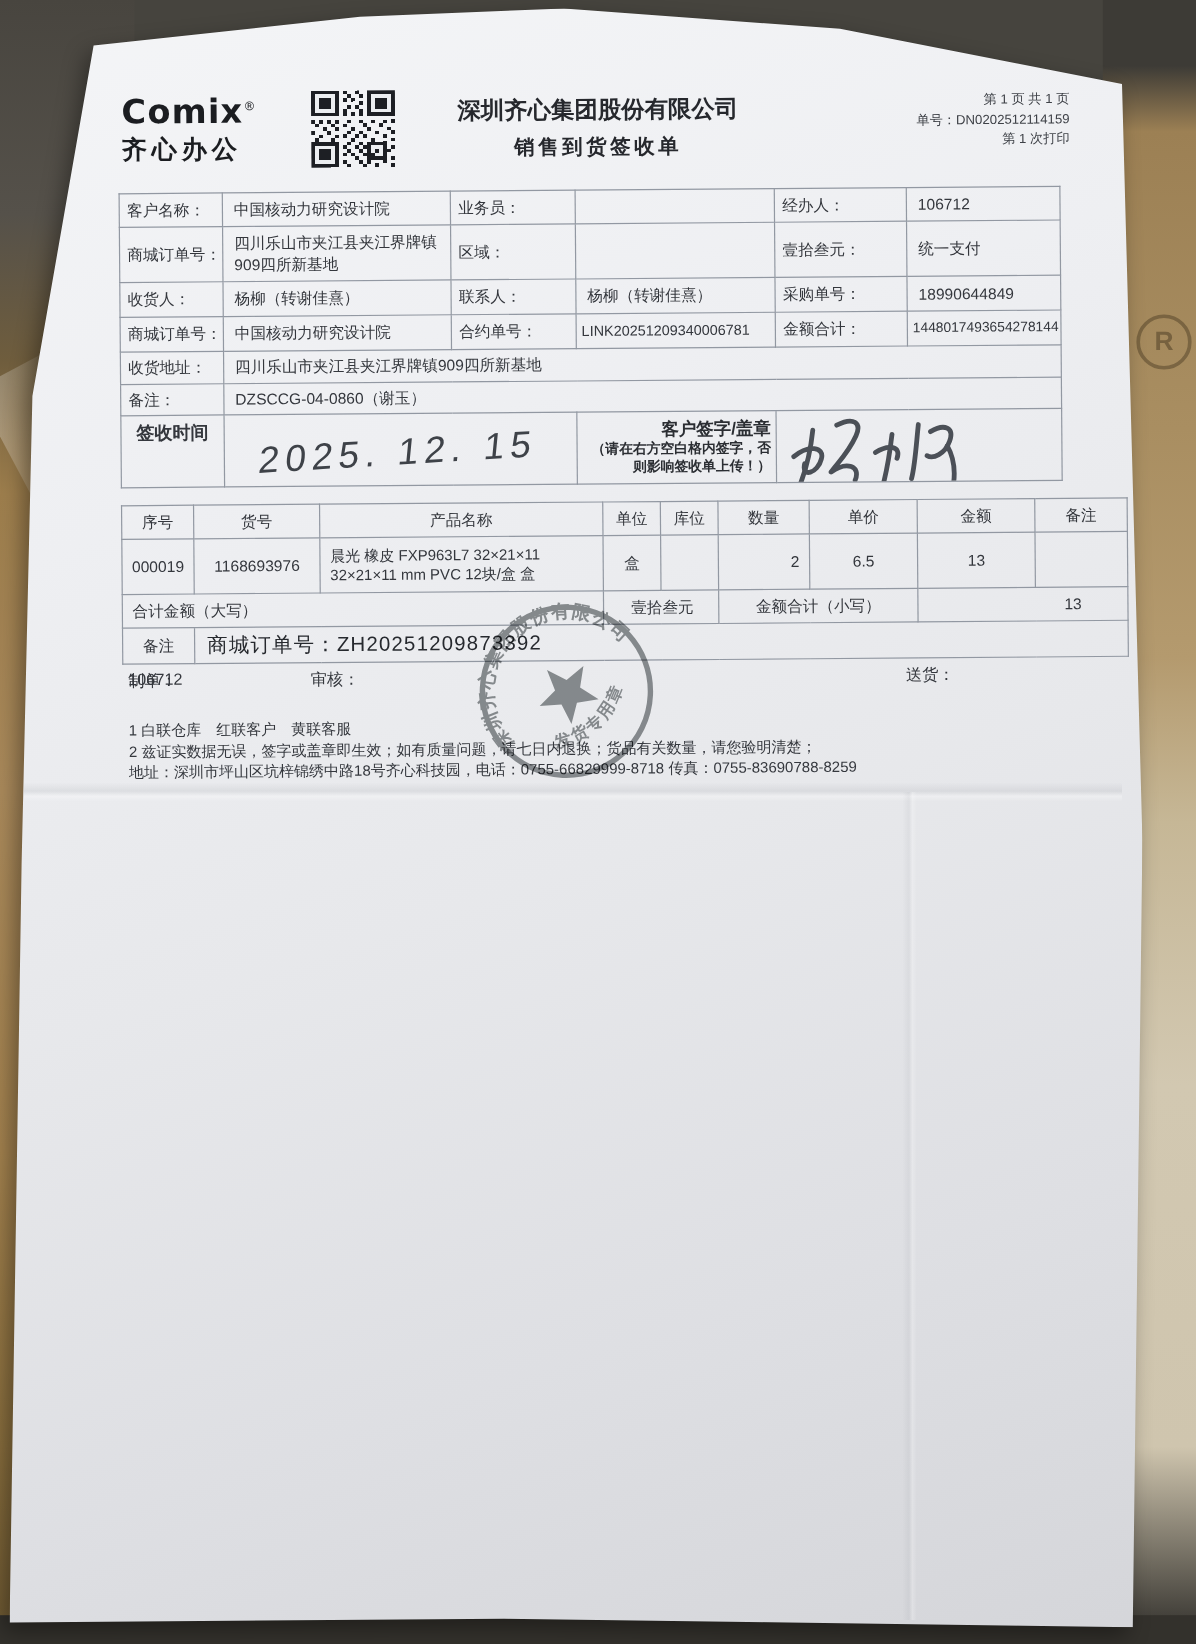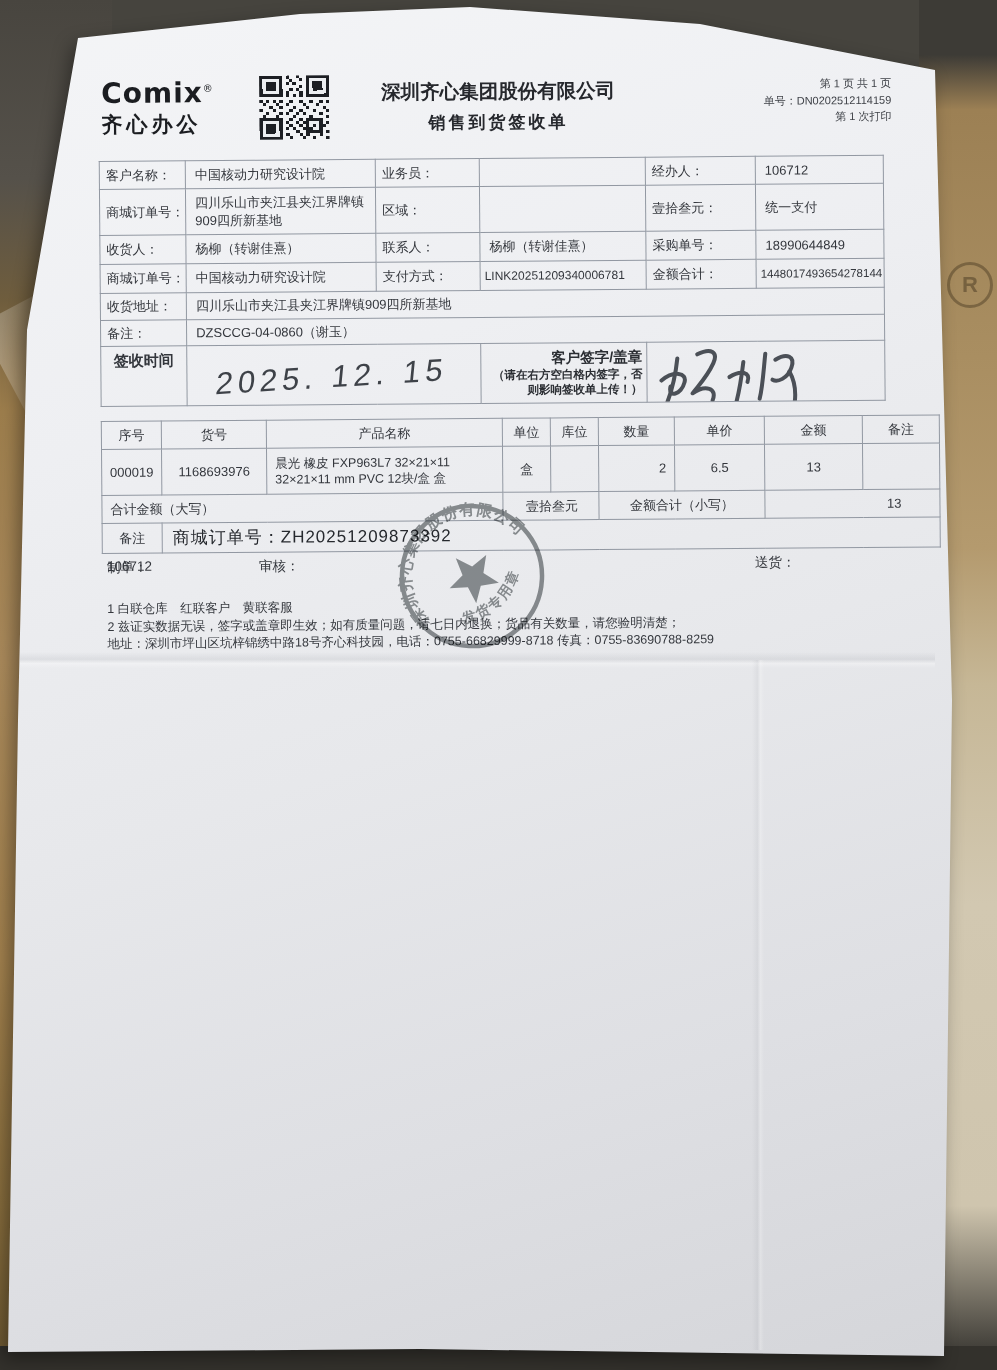--- a/index.html
+++ b/index.html
@@ -157,21 +157,21 @@
             <td class="lbl">收货人：</td>
             <td class="val">杨柳（转谢佳熹）</td>
             <td class="lbl">联系人：</td>
             <td class="val">杨柳（转谢佳熹）</td>
             <td class="lbl">采购单号：</td>
             <td class="val">18990644849</td>
           </tr>
           <tr style="height:29px">
             <td class="lbl">商城订单号：</td>
             <td class="val">中国核动力研究设计院</td>
-            <td class="lbl">支付方式：</td>
+            <td class="lbl">合约单号：</td>
             <td class="val" style="font-size:12px;padding-left:4px;">LINK20251209340006781</td>
             <td class="lbl">金额合计：</td>
             <td class="val" style="font-size:11.5px;padding-left:4px;">1448017493654278144</td>
           </tr>
           <tr style="height:27px">
             <td class="lbl">收货地址：</td>
             <td class="val" colspan="5">四川乐山市夹江县夹江界牌镇909四所新基地</td>
           </tr>
           <tr style="height:26px">
             <td class="lbl">备注：</td>

